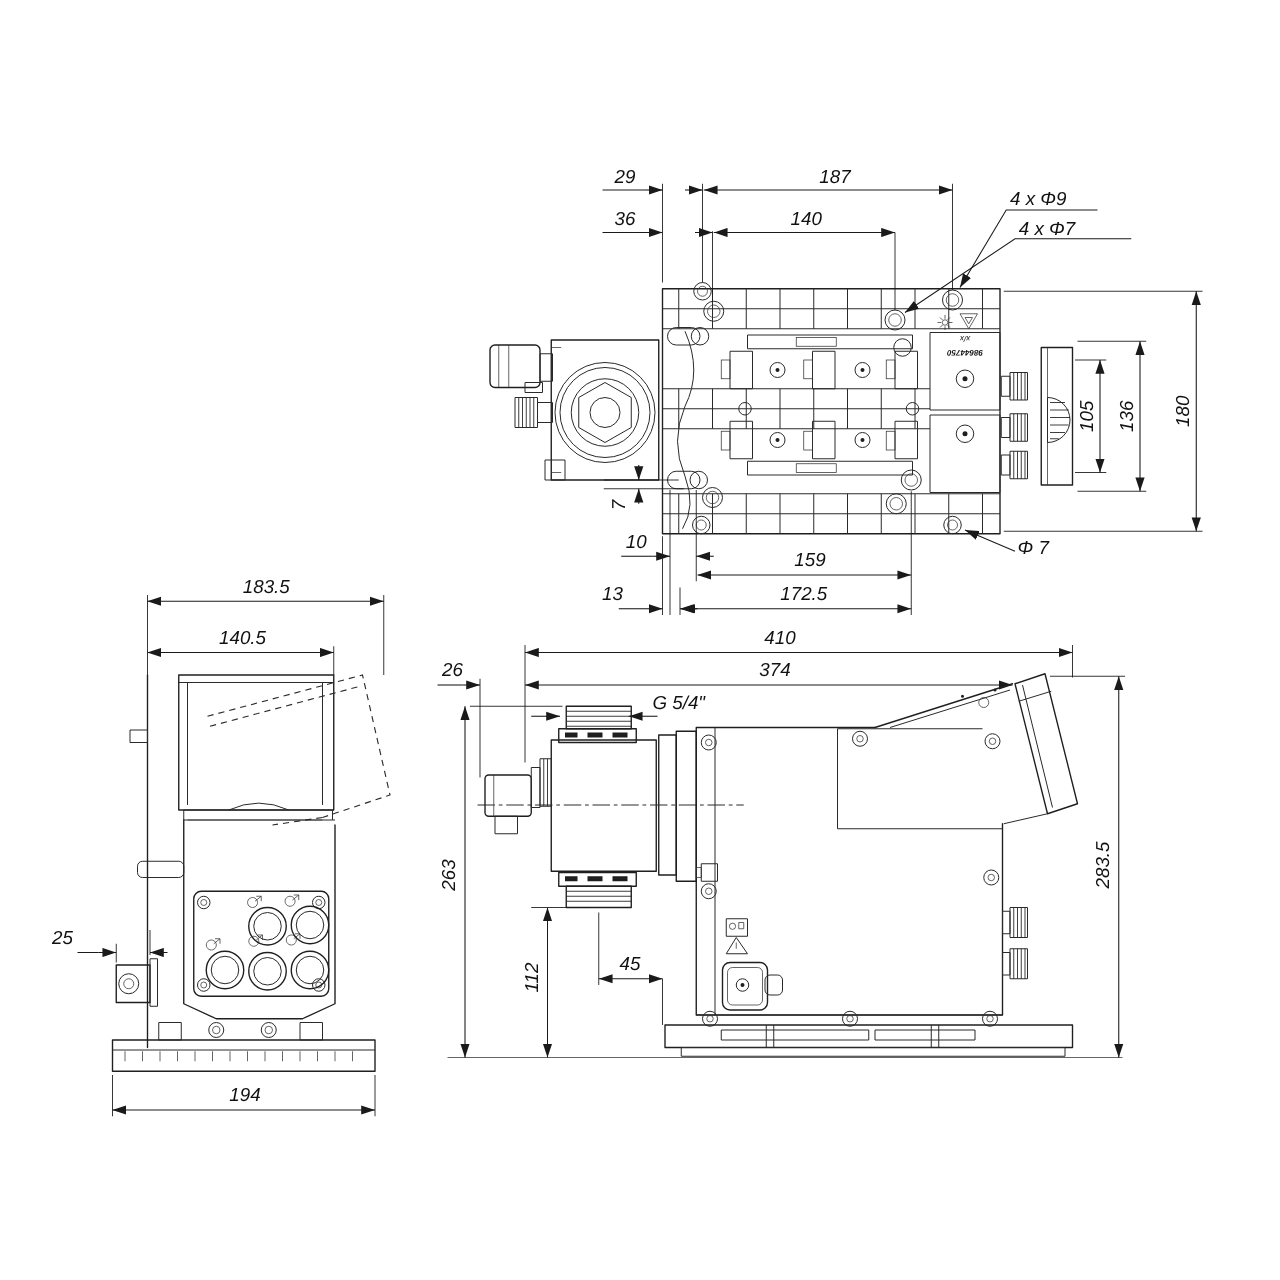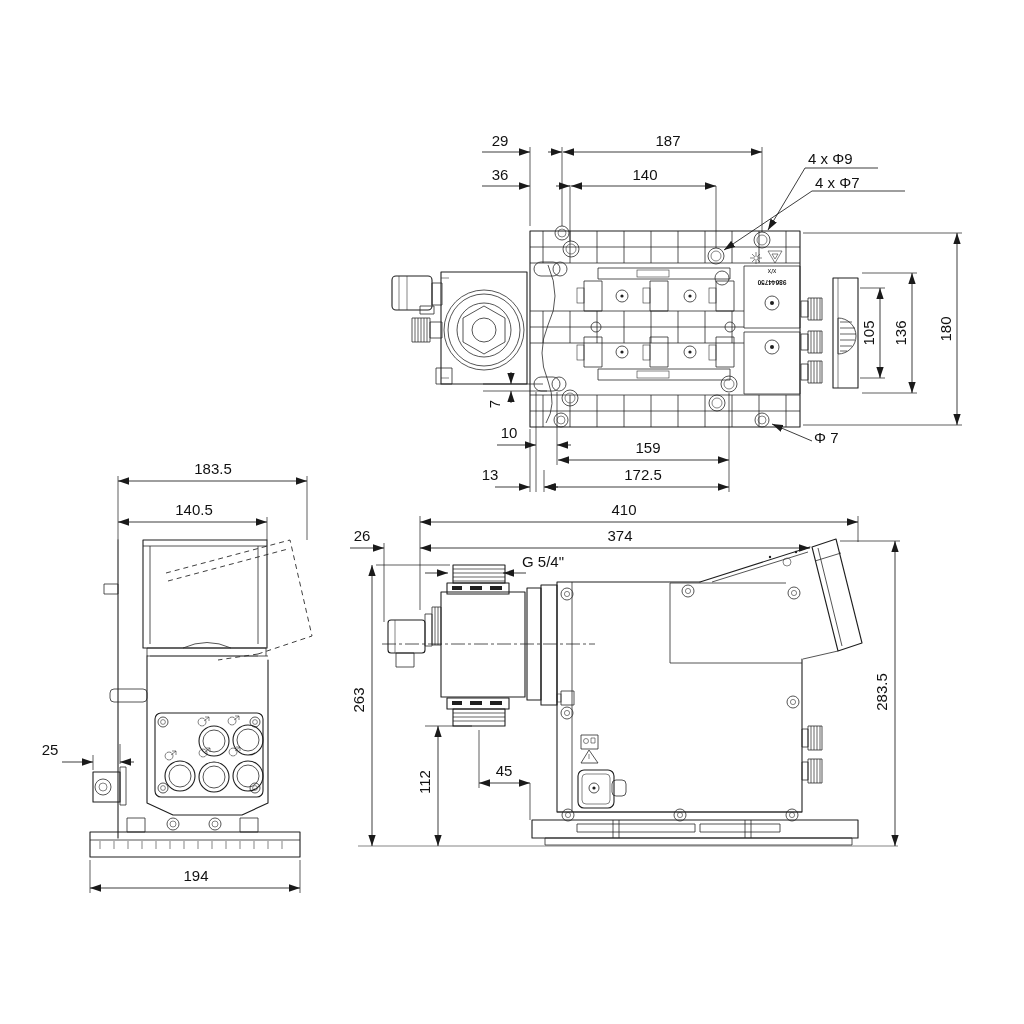--- a/index.html
+++ b/index.html
@@ -1,17 +1,17 @@
 <!DOCTYPE html>
 <html><head>
 <meta charset="utf-8">
 <style>
   html,body{margin:0;padding:0;background:#fff;}
   #canvas{position:relative;width:1008px;height:1024px;background:#ffffff;overflow:hidden;
-          font-family:"Liberation Sans", sans-serif;}
+          font-family:"Liberation Sans", sans-serif;font-style:italic;}
   svg{position:absolute;left:0;top:0;}
   .ln{fill:none;stroke:#1f1f1f;stroke-width:1.1;stroke-linejoin:round;stroke-linecap:round;}
   .md{fill:none;stroke:#2a2a2a;stroke-width:0.8;stroke-linejoin:round;}
   .th{fill:none;stroke:#333;stroke-width:0.6;}
   .fill{fill:#1f1f1f;stroke:none;}
   .dim{fill:none;stroke:#1a1a1a;stroke-width:0.85;}
   .dd{marker-start:url(#arr);marker-end:url(#arr);}
   .de{marker-end:url(#arr);}
   .ext{fill:none;stroke:#1a1a1a;stroke-width:0.7;}
   .dash{fill:none;stroke:#2a2a2a;stroke-width:0.9;stroke-dasharray:5 4;}

